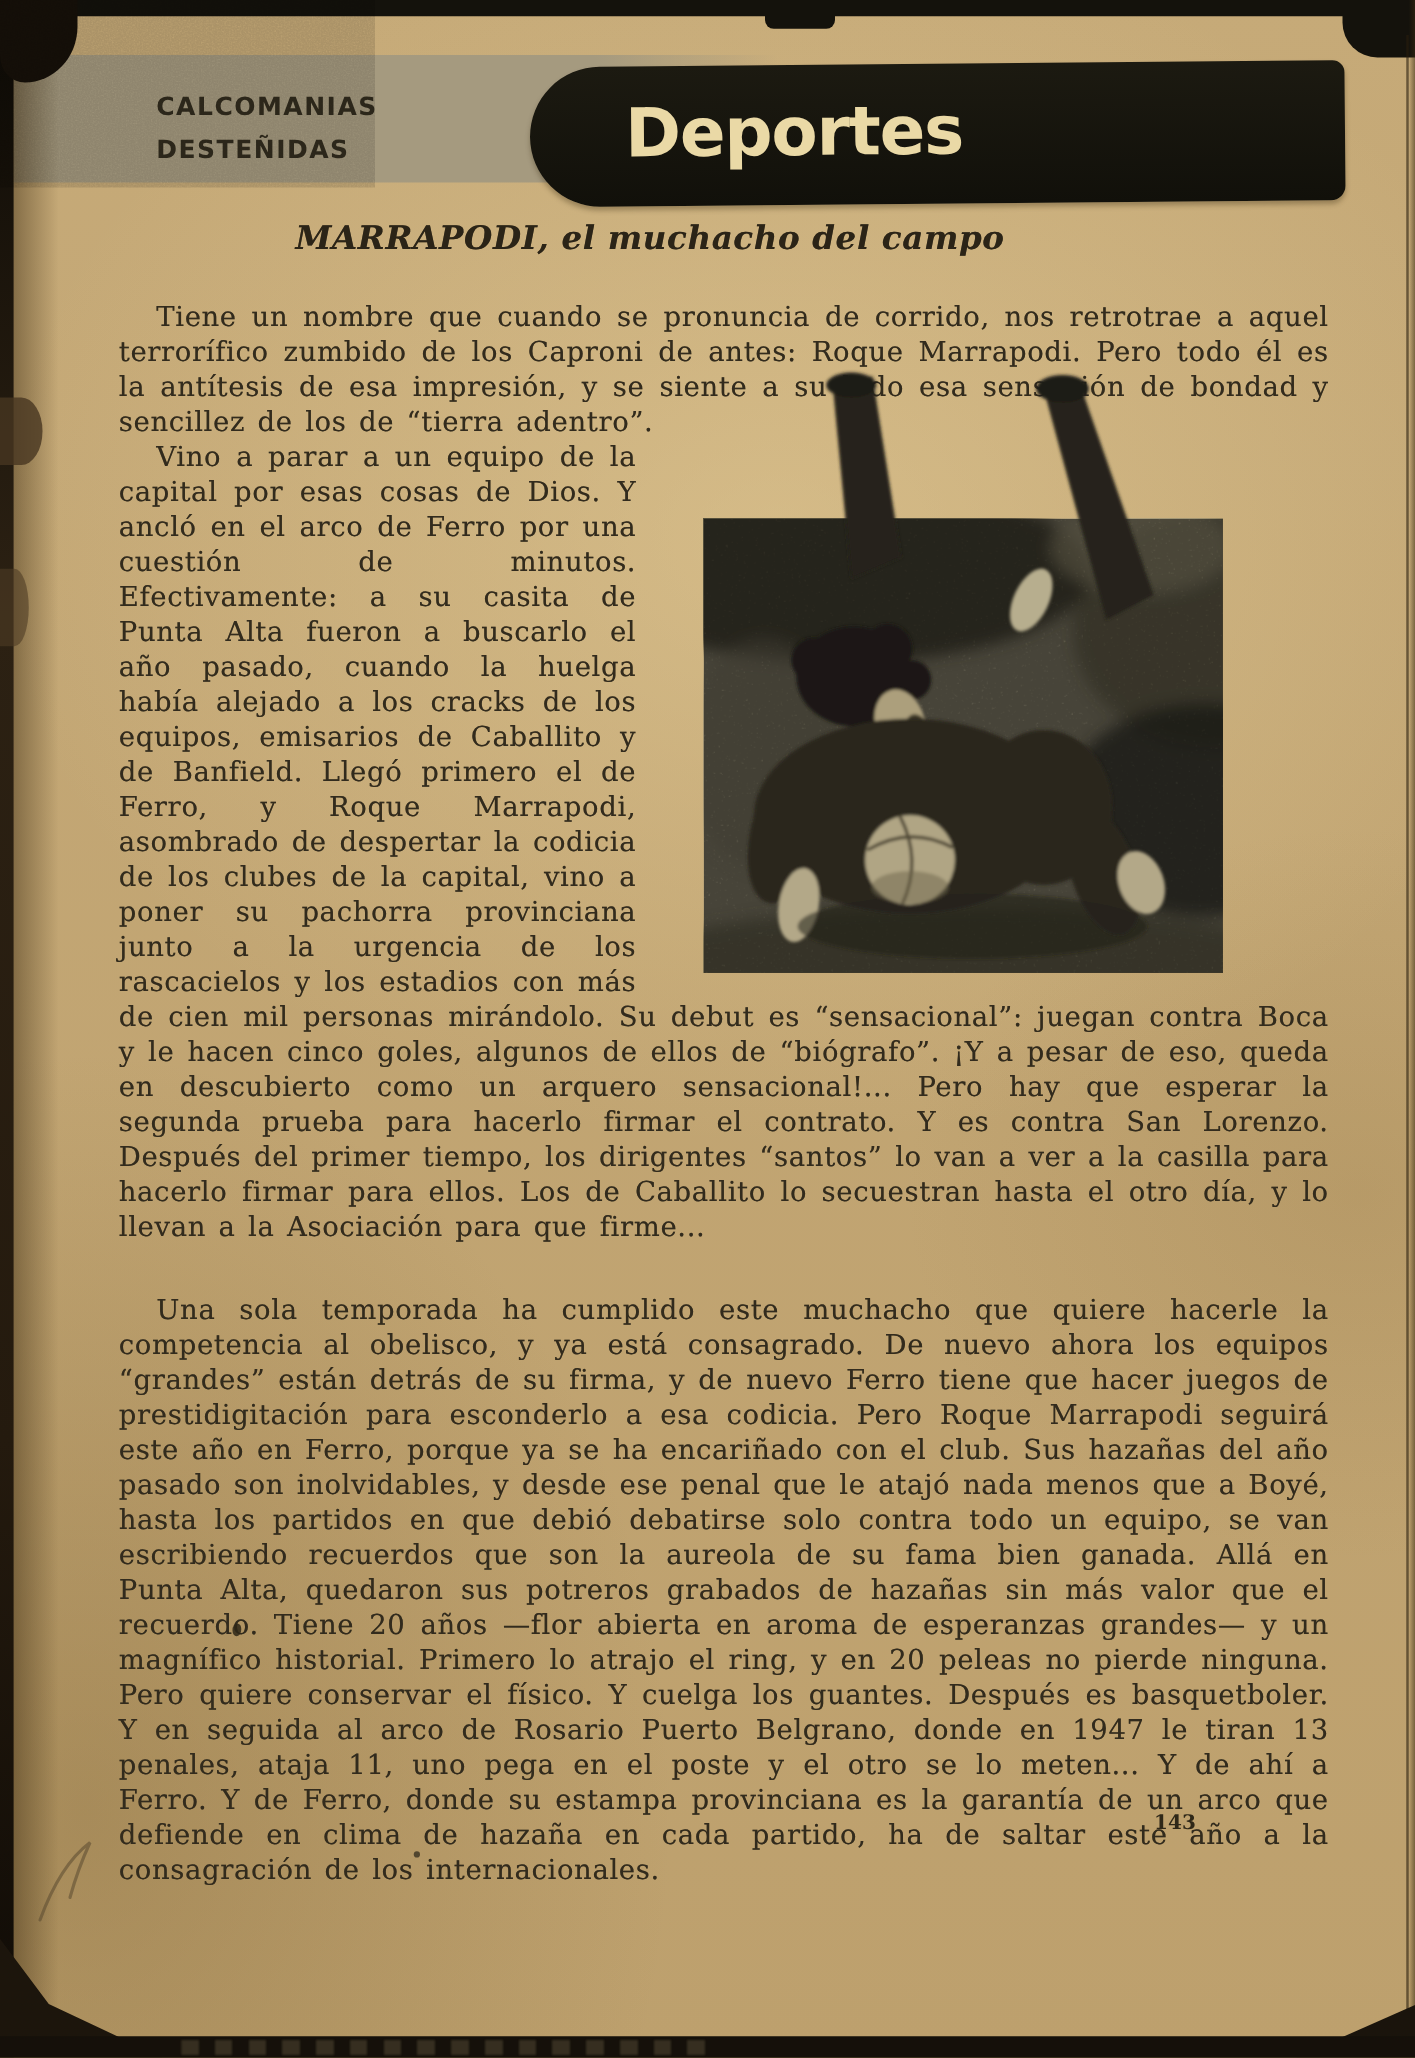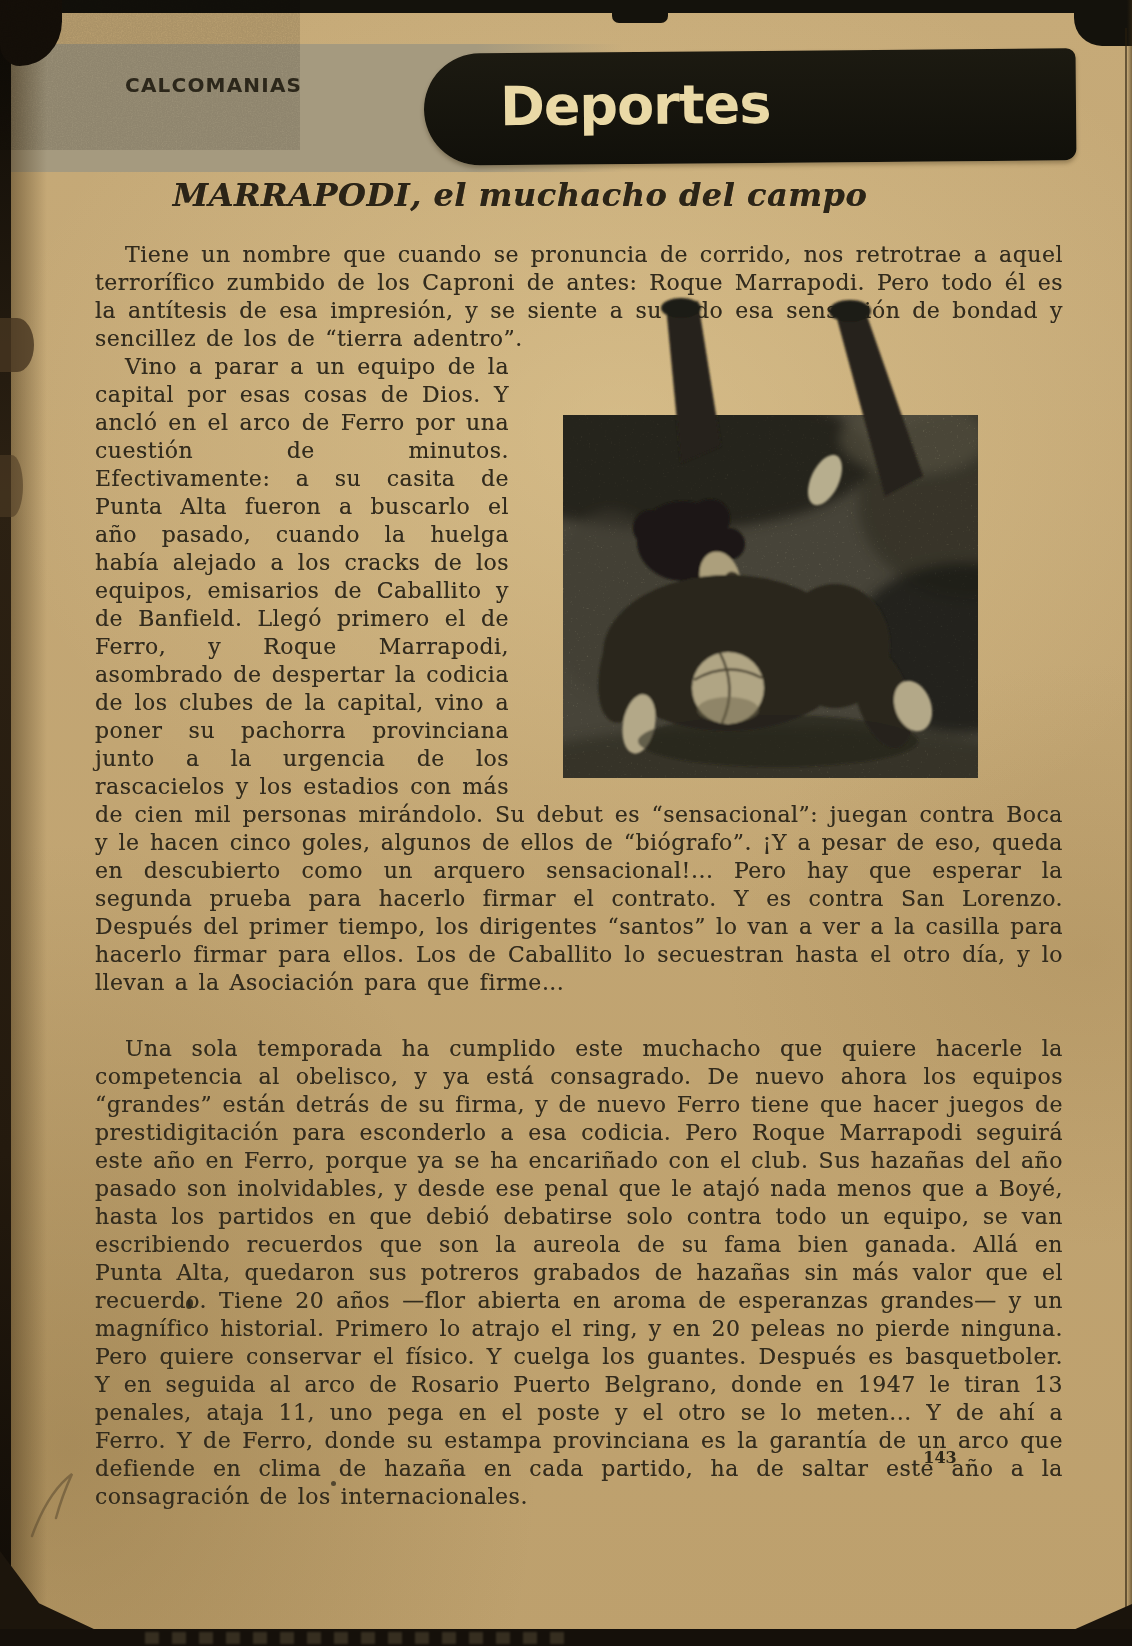--- a/index.html
+++ b/index.html
@@ -24,32 +24,32 @@
   .edge-right-line{position:absolute;right:5px;top:28px;width:2px;height:1596px;background:rgba(40,30,14,.6);}
   .edge-right-shade{position:absolute;right:0;top:0;width:5px;height:100%;background:linear-gradient(90deg,rgba(0,0,0,0),rgba(58,44,20,.55));}
   .bar-bottom{position:absolute;left:0;bottom:0;width:100%;height:17px;background:#15100a;}
   .corner-bl{position:absolute;left:0;bottom:0;width:130px;height:95px;background:#1c150c;
     clip-path:polygon(0 0,30% 55%,100% 100%,0 100%);}
   .corner-br{position:absolute;right:0;bottom:0;width:95px;height:42px;background:#1a140c;
     clip-path:polygon(100% 0,100% 100%,0 100%);}
   .ghost-row{position:absolute;left:145px;bottom:2px;width:430px;height:12px;opacity:.33;filter:blur(1px);
     background:repeating-linear-gradient(90deg, rgba(205,185,135,.55) 0 14px, rgba(205,185,135,0) 14px 27px);}
   
-  .kicker-band{position:absolute;left:11px;top:44px;width:612px;height:128px;
+  .kicker-band{position:absolute;left:11px;top:44px;width:612px;height:102px;
     background:linear-gradient(90deg,#a59a7f 0 76%,rgba(165,154,127,0));}
   .kicker-inner{padding:24px 0 0 114px;}
   .kicker-line{font-family:"DejaVu Sans",sans-serif;font-weight:bold;font-size:20px;line-height:34px;
     color:#322c1e;letter-spacing:1.2px;}
   .banner{position:absolute;left:424px;top:51px;width:652px;height:112px;
     background:linear-gradient(180deg,#1c1a11,#11100a);border-radius:58px 10px 12px 58px;
     transform:rotate(-0.5deg);box-shadow:0 3px 4px rgba(60,45,20,.35);}
   .banner-text{display:block;line-height:108px;padding-left:76px;
     font-family:"DejaVu Sans",sans-serif;font-weight:bold;font-size:54px;color:#ead9a6;letter-spacing:-1px;}
   .title{position:absolute;left:95px;top:176px;width:850px;margin:0;text-align:center;
-    font-family:"DejaVu Serif",serif;font-style:italic;font-weight:bold;font-size:32px;
+    font-family:"DejaVu Serif",serif;font-style:italic;font-weight:bold;font-size:26px;
     color:#2b2417;letter-spacing:.5px;text-shadow:0 0 .5px rgba(43,36,23,.6);}
   
   .article{position:absolute;left:95px;top:241px;width:968px;
     font-size:22px;line-height:28px;color:#322b1d;text-align:justify;
     word-spacing:2.5px;letter-spacing:.5px;text-shadow:0 0 .4px rgba(50,43,29,.5);}
   .article p{margin:0;text-indent:30px;}
   .article p.p3{margin-top:38px;}
   .photo-float{float:right;width:540px;height:425px;margin:0 0 8px 14px;position:relative;}
   .photo-svg{position:absolute;left:0;top:-55px;width:540px;height:480px;overflow:visible;}
   .page-number{position:absolute;left:898px;top:1448px;width:84px;text-align:center;
@@ -61,20 +61,21 @@
   .grain{position:absolute;inset:0;opacity:.13;pointer-events:none;}
 </style>
 </head>
 <body>
 
 <div class="page">
 
   <div class="kicker-band">
     <div class="kicker-inner">
       <div class="kicker-line">CALCOMANIAS</div>
+      <div class="kicker-line">DESTEÑIDAS</div>
     </div>
   </div>
   <div class="banner">
     <span class="banner-text">Deportes</span>
   </div>
 
   <h1 class="title">MARRAPODI, el muchacho del campo</h1>
 
   <div class="article">
     <p>Tiene un nombre que cuando se pronuncia de corrido, nos retrotrae a aquel terrorífico zumbido de los Caproni de antes: Roque Marrapodi. Pero todo él es la antítesis de esa impresión, y se siente a su lado esa sensación de bondad y sencillez de los de “tierra adentro”.</p>

